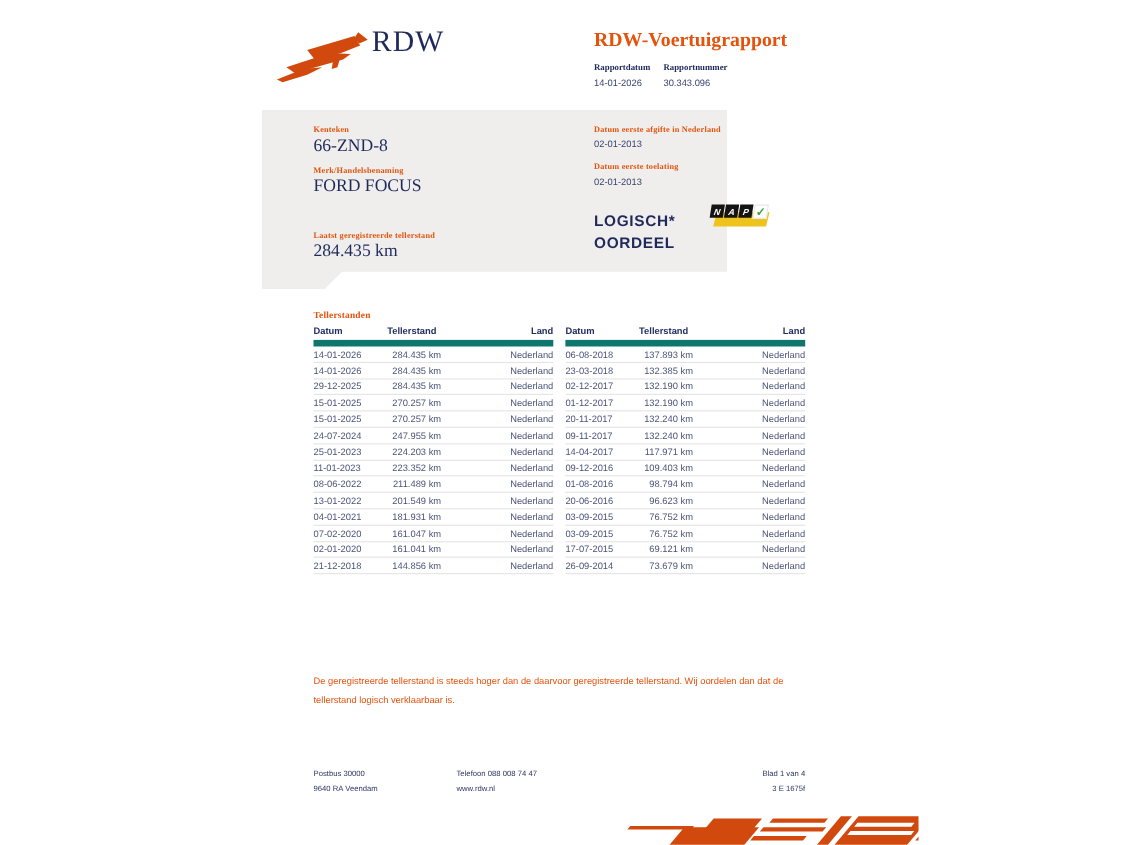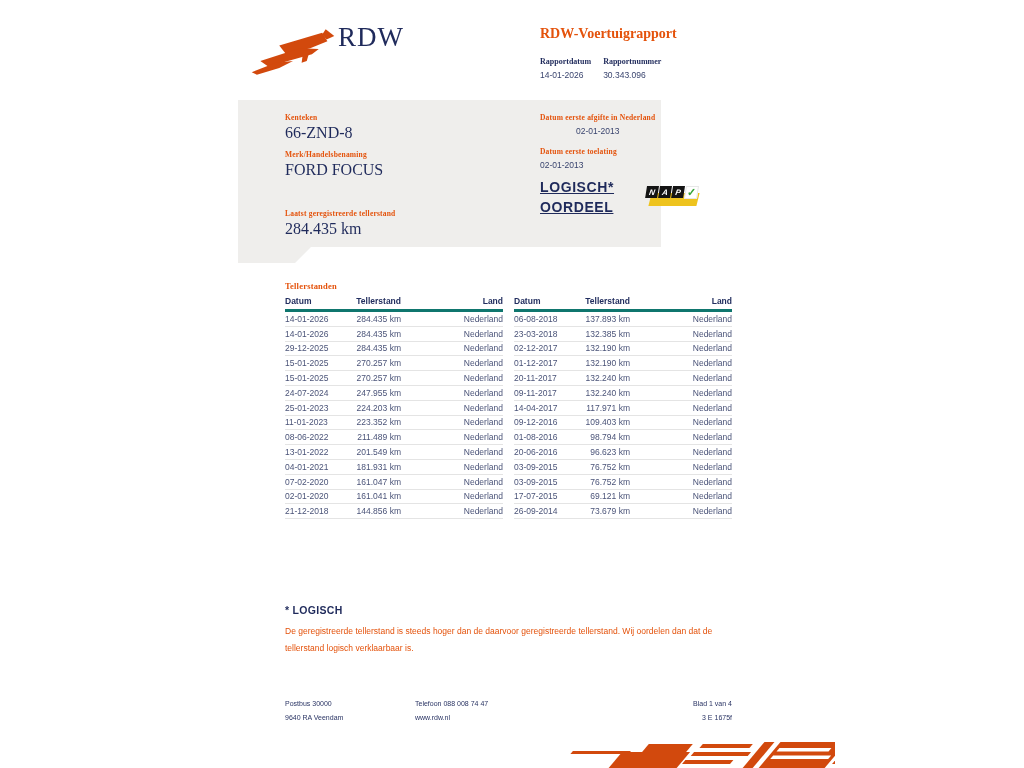--- a/index.html
+++ b/index.html
@@ -16,21 +16,21 @@
   
   .logo-mark { left:250px; top:22px; width:86px; height:54px; }
   .logo-text {
     left:338px; top:22px;
     font-family:"Liberation Serif", serif;
     font-size:27px; letter-spacing:1px; color:#1f2a5b;
   }
   .doc-title {
     left:540px; top:26px;
     font-family:"Liberation Serif", serif;
-    font-weight:bold; font-size:14px; color:#e4520b;
+    font-weight:bold; font-size:18px; color:#e4520b;
   }
   .report-meta { left:540px; top:57px; display:flex; gap:12px; }
   .meta-label {
     font-family:"Liberation Serif", serif;
     font-weight:bold; font-size:8px; color:#1f2a5b;
   }
   .meta-value { font-size:8.5px; color:#39446e; margin-top:4px; }
 
   
   .summary-box {
@@ -74,30 +74,30 @@
   .table-section { left:285px; top:281px; width:447px; }
   .table-title {
     font-family:"Liberation Serif", serif;
     font-weight:bold; font-size:8.5px; color:#e4520b; letter-spacing:.2px;
   }
   .tables { display:flex; gap:11px; margin-top:5px; }
   .odo-table { width:218px; }
   .thead {
     display:flex; align-items:flex-end;
     font-weight:bold; font-size:8.5px; color:#222e5f;
-    padding-bottom:3px; border-bottom:3px solid #0f766e;
+    padding-bottom:3px; border-bottom:6px solid #0f766e;
   }
   .trow {
     display:flex; align-items:center; height:14.8px;
     font-size:8.5px; color:#4a5378;
     border-bottom:1px solid #e4e4e4;
   }
   .c0 { width:67px; }
   .c1 { width:49px; text-align:right; }
-  .thead .c1 { text-align:right; }
+  .thead .c1 { text-align:left; }
   .c2 { flex:1; text-align:right; }
 
   
   .note { left:285px; top:604px; width:440px; }
   .note-heading { font-size:10.5px; font-weight:bold; color:#1f2a5b; letter-spacing:.3px; }
   .note-text { margin-top:7px; font-size:8.5px; line-height:17px; color:#e4520b; width:428px; }
 
   
   .footer { left:285px; top:700px; width:447px; display:flex; font-size:7px; color:#2a3464; }
   .footer .fcol { display:flex; flex-direction:column; gap:7px; }
@@ -142,29 +142,29 @@
   </div>
   <div class="abs col-left" style="top:50px;">
     <div class="fld-label">Merk/Handelsbenaming</div>
     <div class="fld-serif">FORD FOCUS</div>
   </div>
   <div class="abs col-left" style="top:109px;">
     <div class="fld-label">Laatst geregistreerde tellerstand</div>
     <div class="fld-serif">284.435 km</div>
   </div>
 
-  <div class="abs col-right" style="top:13px;text-align:center;">
+  <div class="abs col-right" style="top:13px;">
     <div class="fld-label">Datum eerste afgifte in Nederland</div>
     <div class="fld-sans">02-01-2013</div>
   </div>
   <div class="abs col-right" style="top:47px;">
     <div class="fld-label">Datum eerste toelating</div>
     <div class="fld-sans">02-01-2013</div>
   </div>
-  <div class="abs col-right verdict" style="top:77px;text-decoration:underline;">
+  <div class="abs col-right verdict" style="top:90px;">
     <div>LOGISCH*</div>
     <div>OORDEEL</div>
   </div>
 
   <div class="abs nap">
     <div class="nap-yellow"></div>
     <div class="nap-tiles">
       <div class="nap-tile">N</div>
       <div class="nap-tile">A</div>
       <div class="nap-tile">P</div>
@@ -333,21 +333,20 @@
             <div class="c0">26-09-2014</div>
             <div class="c1">73.679 km</div>
             <div class="c2">Nederland</div>
           </div>
         </div>
     </div>
   </div>
 </div>
 
 <div class="abs note">
-  <div class="note-heading">* LOGISCH</div>
   <div class="note-text">De geregistreerde tellerstand is steeds hoger dan de daarvoor geregistreerde tellerstand. Wij oordelen dan dat de tellerstand logisch verklaarbaar is.</div>
 </div>
 
 <div class="abs footer">
   <div class="fcol fcol-1">
     <span>Postbus 30000</span>
     <span>9640 RA Veendam</span>
   </div>
   <div class="fcol fcol-2">
     <span>Telefoon 088 008 74 47</span>

